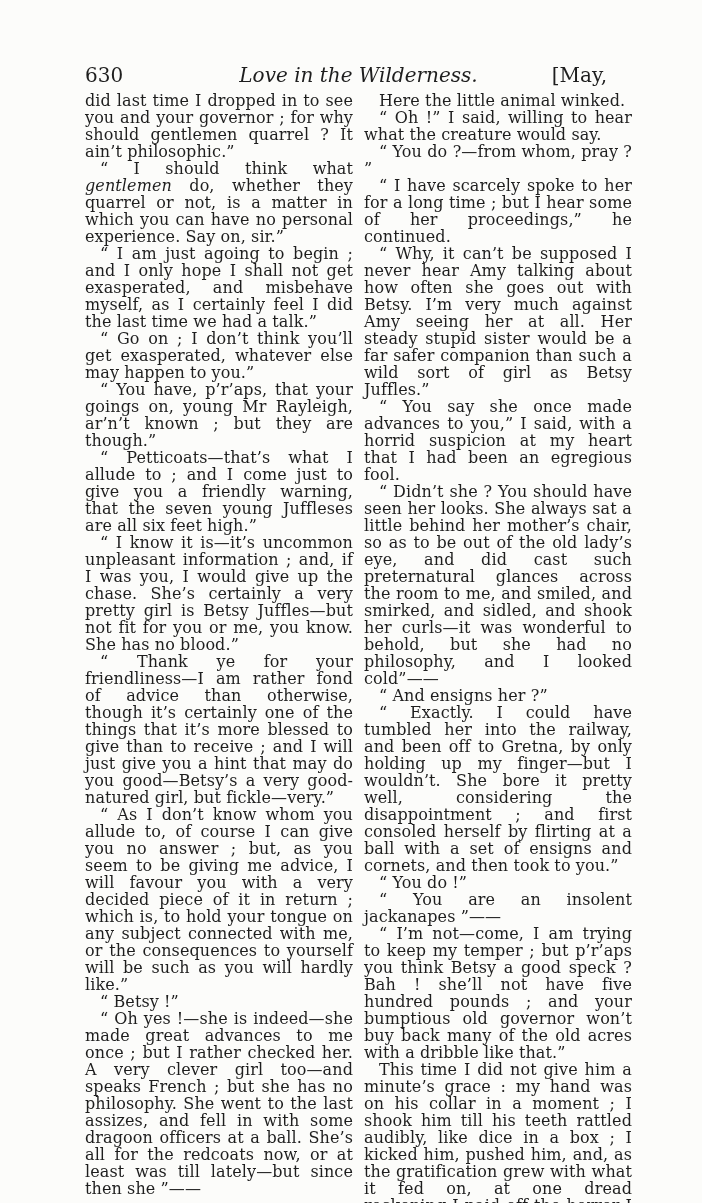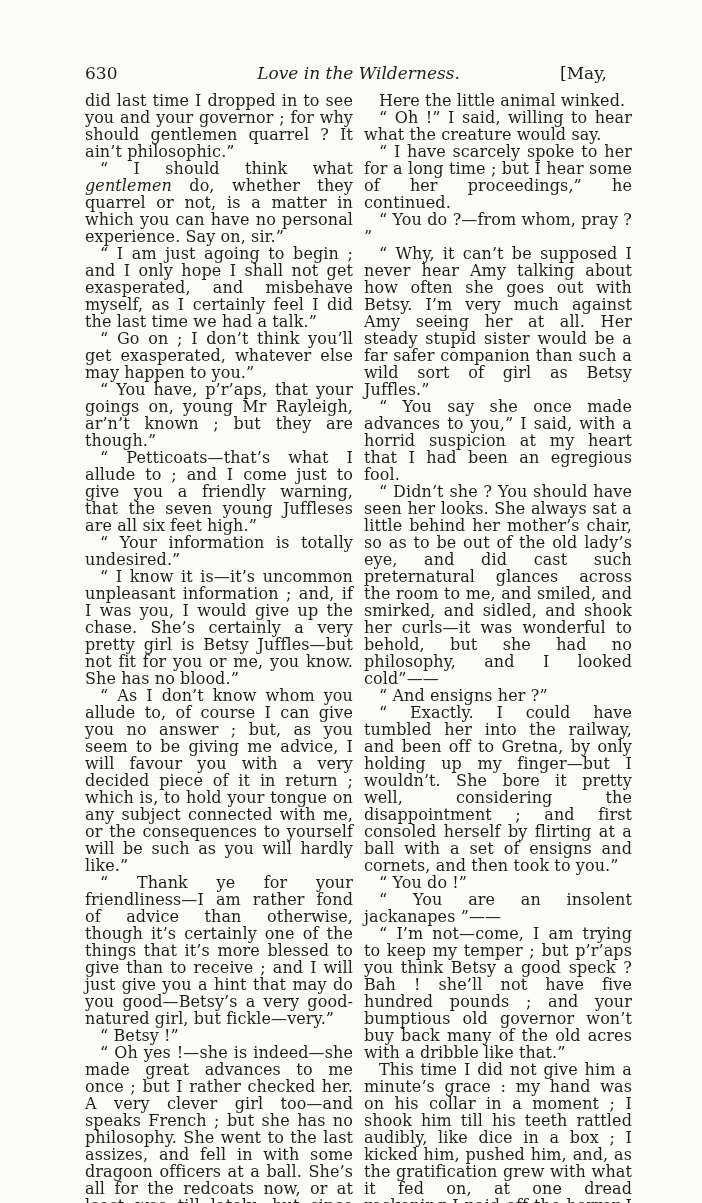--- a/index.html
+++ b/index.html
@@ -19,21 +19,21 @@
     color: var(--ink);
     font-family: "DejaVu Serif", serif;
     overflow: hidden;
   }
   .header {
     position: absolute;
     top: 63px;
     left: 85px;
     width: 547px;
     height: 22px;
-    font-size: 17px;
+    font-size: 20px;
   }
   .pagenum {
     position: absolute;
     left: 0;
     top: 0;
   }
   .running-title {
     position: absolute;
     left: 0;
     right: 0;
@@ -79,32 +79,31 @@
     <span class="issue">[May,</span>
   </div>
   <div class="columns">
     <div class="col col-left">
         <p class="para">did last time I dropped in to see you and your governor ; for why should gentlemen quarrel ?  It ain’t philosophic.”</p>
         <p class="para">“ I should think what <i>gentlemen</i> do, whether they quarrel or not, is a matter in which you can have no personal experience.  Say on, sir.”</p>
         <p class="para">“ I am just agoing to begin ; and I only hope I shall not get exasperated, and misbehave myself, as I certainly feel I did the last time we had a talk.”</p>
         <p class="para">“ Go on ; I don’t think you’ll get exasperated, whatever else may happen to you.”</p>
         <p class="para">“ You have, p’r’aps, that your goings on, young Mr Rayleigh, ar’n’t known ; but they are though.”</p>
         <p class="para">“ Petticoats—that’s what I allude to ; and I come just to give you a friendly warning, that the seven young Juffleses are all six feet high.”</p>
-        <p class="para">“ Your information is totally undesired.”</p>
         <p class="para">“ I know it is—it’s uncommon unpleasant information ; and, if I was you, I would give up the chase.  She’s certainly a very pretty girl is Betsy Juffles—but not fit for you or me, you know.  She has no blood.”</p>
+        <p class="para">“ Thank ye for your friendliness—I am rather fond of advice than otherwise, though it’s certainly one of the things that it’s more blessed to give than to receive ; and I will just give you a hint that may do you good—Betsy’s a very good-natured girl, but fickle—very.”</p>
         <p class="para">“ As I don’t know whom you allude to, of course I can give you no answer ; but, as you seem to be giving me advice, I will favour you with a very decided piece of it in return ; which is, to hold your tongue on any subject connected with me, or the consequences to yourself will be such as you will hardly like.”</p>
-        <p class="para">“ Thank ye for your friendliness—I am rather fond of advice than otherwise, though it’s certainly one of the things that it’s more blessed to give than to receive ; and I will just give you a hint that may do you good—Betsy’s a very good-natured girl, but fickle—very.”</p>
         <p class="para">“ Betsy !”</p>
         <p class="para">“ Oh yes !—she is indeed—she made great advances to me once ; but I rather checked her.  A very clever girl too—and speaks French ; but she has no philosophy.  She went to the last assizes, and fell in with some dragoon officers at a ball.  She’s all for the redcoats now, or at least was till lately—but since then she ”——</p>
       </div>
     <div class="col col-right">
         <p class="para">Here the little animal winked.</p>
         <p class="para">“ Oh !” I said, willing to hear what the creature would say.</p>
+        <p class="para">“ You do ?—from whom, pray ? ”</p>
         <p class="para">“ I have scarcely spoke to her for a long time ; but I hear some of her proceedings,” he continued.</p>
-        <p class="para">“ You do ?—from whom, pray ? ”</p>
         <p class="para">“ Why, it can’t be supposed I never hear Amy talking about how often she goes out with Betsy.  I’m very much against Amy seeing her at all.  Her steady stupid sister would be a far safer companion than such a wild sort of girl as Betsy Juffles.”</p>
         <p class="para">“ You say she once made advances to you,” I said, with a horrid suspicion at my heart that I had been an egregious fool.</p>
         <p class="para">“ Didn’t she ?  You should have seen her looks.  She always sat a little behind her mother’s chair, so as to be out of the old lady’s eye, and did cast such preternatural glances across the room to me, and smiled, and smirked, and sidled, and shook her curls—it was wonderful to behold, but she had no philosophy, and I looked cold”——</p>
         <p class="para">“ And ensigns her ?”</p>
         <p class="para">“ Exactly.  I could have tumbled her into the railway, and been off to Gretna, by only holding up my finger—but I wouldn’t.  She bore it pretty well, considering the disappointment ; and first consoled herself by flirting at a ball with a set of ensigns and cornets, and then took to you.”</p>
         <p class="para">“ You do !”</p>
         <p class="para">“ You are an insolent jackanapes ”——</p>
         <p class="para">“ I’m not—come, I am trying to keep my temper ; but p’r’aps you think Betsy a good speck ?  Bah ! she’ll not have five hundred pounds ; and your bumptious old governor won’t buy back many of the old acres with a dribble like that.”</p>
         <p class="para">This time I did not give him a minute’s grace : my hand was on his collar in a moment ; I shook him till his teeth rattled audibly, like dice in a box ; I kicked him, pushed him, and, as the gratification grew with what it fed on, at one dread reckoning I paid off the horror I experienced from his account of the girl I had worshipped, and his insolent mention of my father.  I took a fiendish delight in</p>
       </div>

